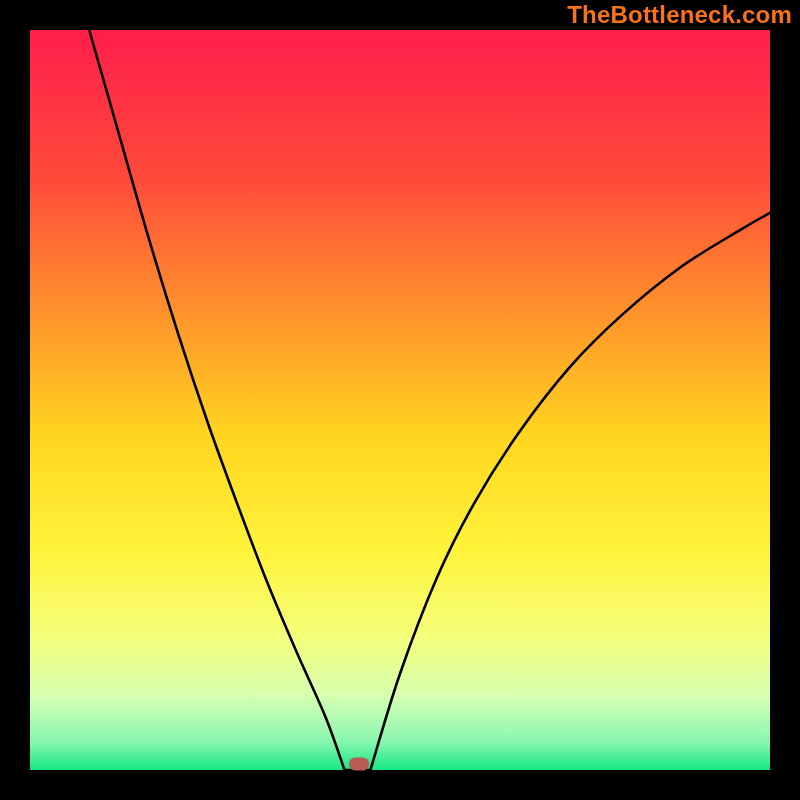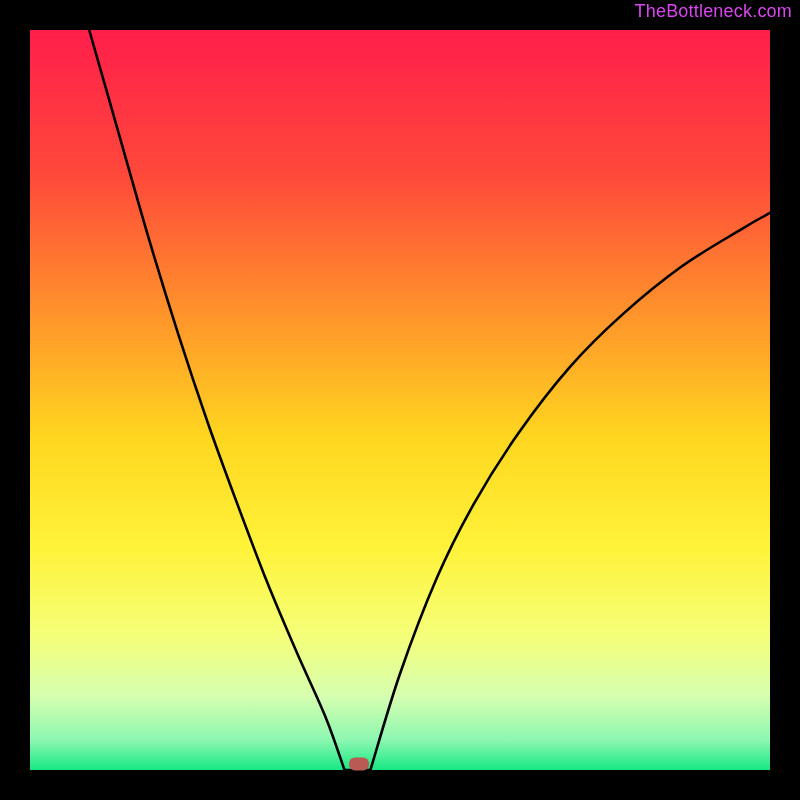--- a/index.html
+++ b/index.html
@@ -14,24 +14,24 @@
   .frame {
     position: relative;
     width: 800px;
     height: 800px;
     background: #000;
   }
   .watermark {
     position: absolute;
     top: 1px;
     right: 8px;
-    color: #d946ef;
-    font-size: 18px;
+    color: #f97316;
+    font-size: 24px;
     letter-spacing: 0.2px;
-    font-weight: 400;
+    font-weight: 700;
     user-select: none;
   }
   .plot-area {
     position: absolute;
     left: 30px;
     top: 30px;
     width: 740px;
     height: 740px;
   }
   .plot-area svg {

